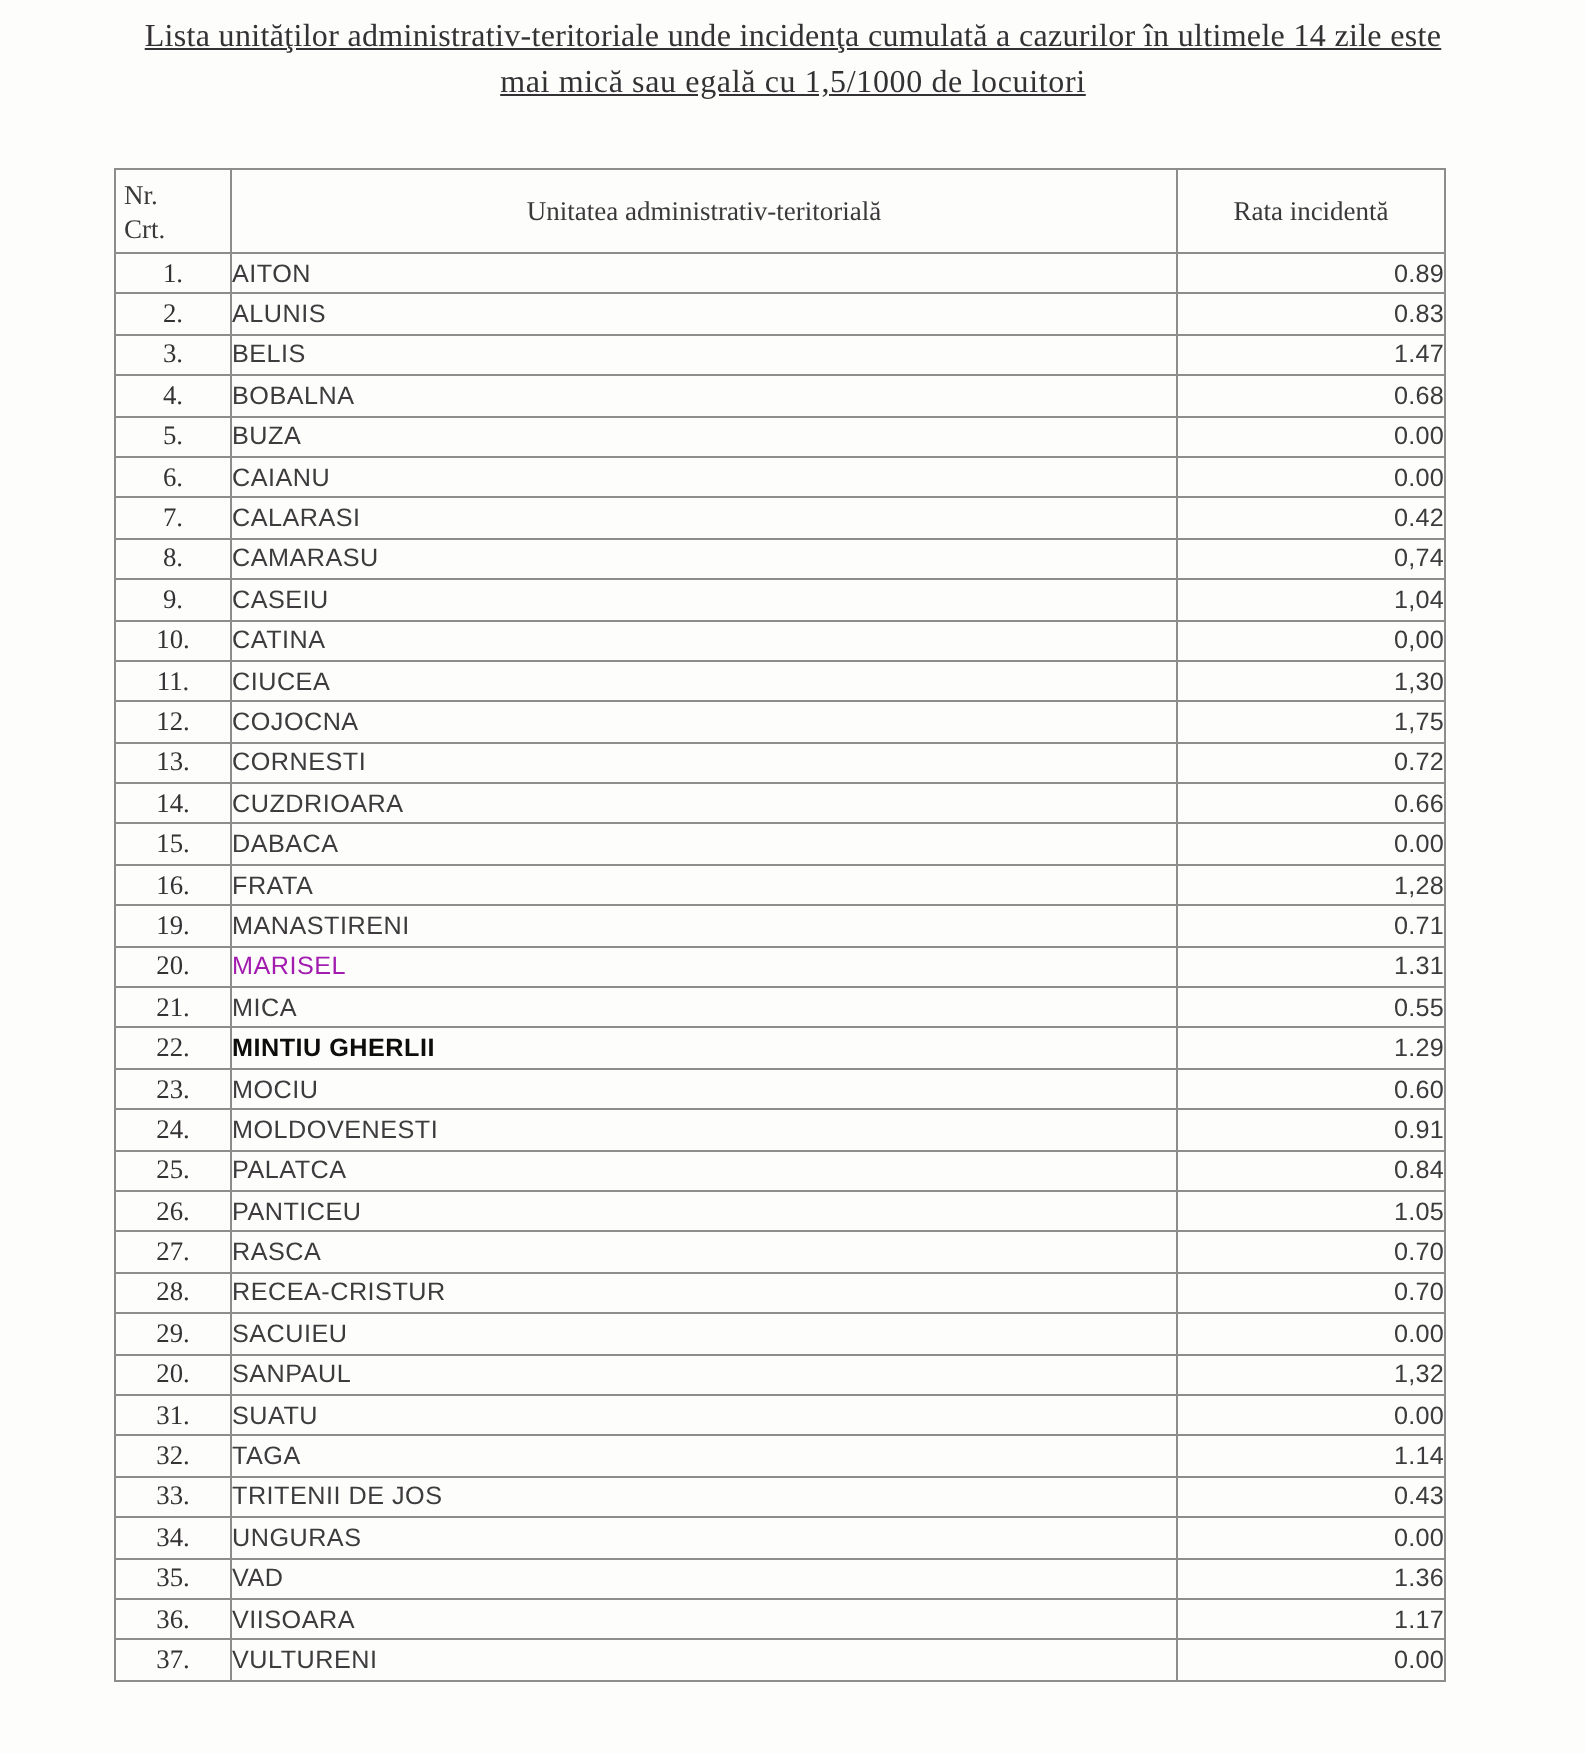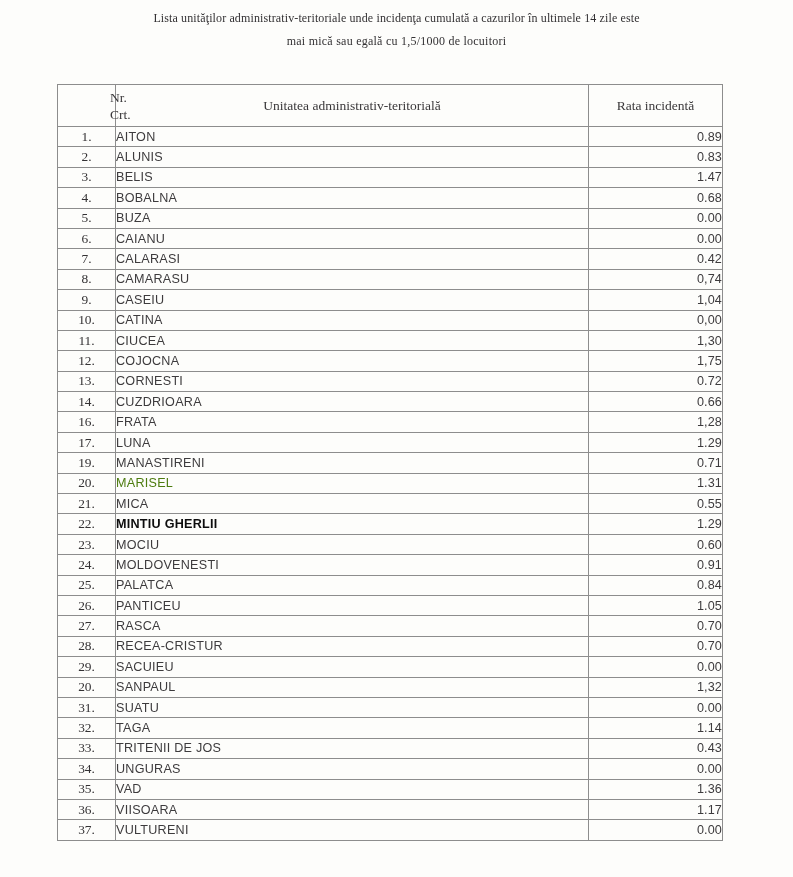--- a/index.html
+++ b/index.html
@@ -22,24 +22,25 @@
     position: relative;
   }
 
   
   .doc-title {
     width: 680px;
     margin: 0 auto;
     padding-top: 7px;
     text-align: center;
     font-family: "Liberation Serif", serif;
-    font-size: 12px;
+    font-size: 16px;
     line-height: 23px;
     color: #333133;
     letter-spacing: 0.01em;
+    text-decoration: underline;
   }
   .doc-title .line {
     display: block;
     white-space: nowrap;
   }
   .doc-title .line2 {
     letter-spacing: 0.02em;
   }
 
   
@@ -78,21 +79,20 @@
   }
   th.h-nr {
     text-align: center;
     padding-left: 6px;
     padding-right: 6px;
   }
   th.h-nr .nr-a, th.h-nr .nr-b {
     display: block;
     text-align: left;
     padding-left: 4px;
-    margin-left: 48px;
   }
   th.h-name { padding-left: 9px; }
   th.h-rate { padding-left: 9px; }
 
   
   tbody td {
     height: 19.4px;
     font-family: "Liberation Sans", sans-serif;
     font-size: 12.6px;
     color: #3d3b3d;
@@ -107,21 +107,21 @@
   td.cell-name {
     text-align: left;
     letter-spacing: 0.02em;
   }
   td.cell-rate {
     text-align: right;
     padding-right: 8px;
     letter-spacing: 0.01em;
   }
   tr.emph td.cell-name {
-    color: #4d7c0f;
+    color: #a21caf;
   }
   tr.bold td.cell-name {
     font-weight: bold;
     color: #0d0d0d;
     margin-top: 26px;
   }
 </style>
 </head>
 <body>
 
@@ -214,28 +214,28 @@
             <td class="cell-nr">13.</td>
             <td class="cell-name">CORNESTI</td>
             <td class="cell-rate">0.72</td>
           </tr>
           <tr>
             <td class="cell-nr">14.</td>
             <td class="cell-name">CUZDRIOARA</td>
             <td class="cell-rate">0.66</td>
           </tr>
           <tr>
+            <td class="cell-nr">15.</td>
+            <td class="cell-name">DABACA</td>
+            <td class="cell-rate">0.00</td>
+          </tr>
+          <tr>
             <td class="cell-nr">16.</td>
             <td class="cell-name">FRATA</td>
             <td class="cell-rate">1,28</td>
-          </tr>
-          <tr>
-            <td class="cell-nr">17.</td>
-            <td class="cell-name">LUNA</td>
-            <td class="cell-rate">1.29</td>
           </tr>
           <tr>
             <td class="cell-nr">19.</td>
             <td class="cell-name">MANASTIRENI</td>
             <td class="cell-rate">0.71</td>
           </tr>
           <tr class="emph">
             <td class="cell-nr">20.</td>
             <td class="cell-name">MARISEL</td>
             <td class="cell-rate">1.31</td>

